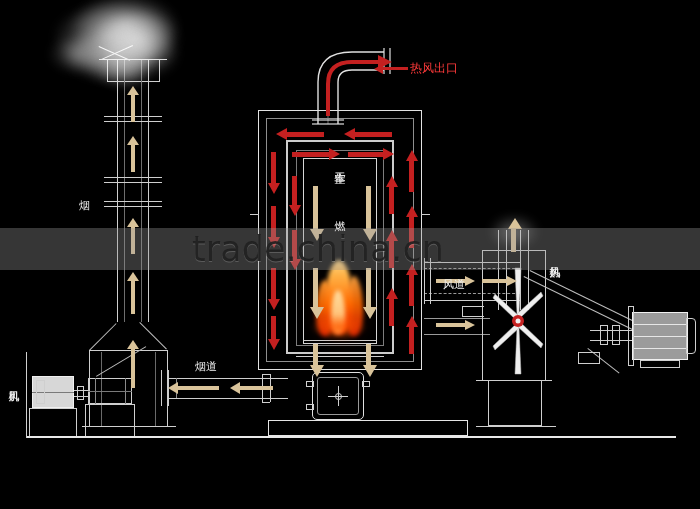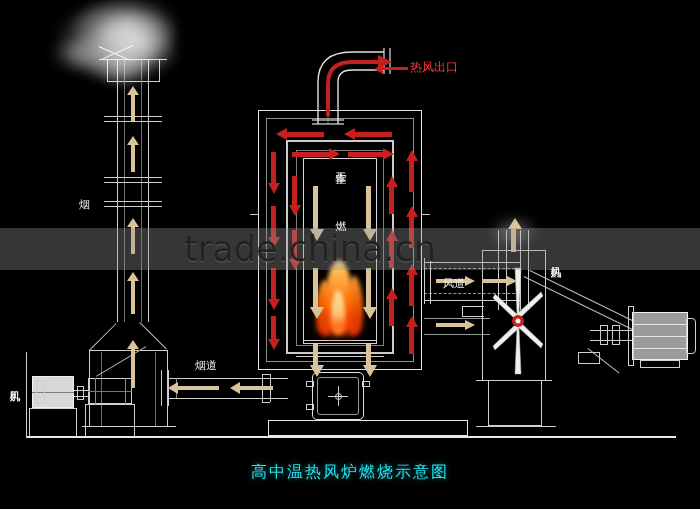--- a/index.html
+++ b/index.html
@@ -18,39 +18,39 @@
   .bottom-band{
     position:absolute;left:0;right:0;bottom:0;height:34px;background:#000;
   }
   
   .wm-band{
     position:absolute;left:0;top:228px;width:700px;height:42px;
     background:rgba(150,150,150,0.36);
     z-index:40;pointer-events:none;
   }
   .wm-text{
-    position:absolute;left:8px;top:226px;width:604px;height:46px;
+    position:absolute;left:16px;top:226px;width:604px;height:46px;
     display:flex;align-items:center;justify-content:center;
     font-size:35px;letter-spacing:0px;
     color:rgba(30,30,30,0.92);
     font-family:"DejaVu Sans","Liberation Sans",sans-serif;
     z-index:41;pointer-events:none;
     text-shadow:0 1px 0 rgba(255,255,255,0.18);
   }
   
   .ln{position:absolute;background:#cfcfcf;}
   .lnh{height:1px;}
   .lnv{width:1px;}
   .lnd{position:absolute;background:#bdbdbd;height:1px;transform-origin:0 0;}
   .box{position:absolute;border:1px solid #cfcfcf;box-sizing:border-box;}
   .boxd{position:absolute;border:1px dashed #9a9a9a;box-sizing:border-box;}
   
   .lab{
     position:absolute;color:#efefef;font-size:11px;line-height:12px;
-    font-family:Liberation Mono, monospace;
+    font-family:Liberation Serif, serif;
     white-space:nowrap;z-index:45;text-align:center;
   }
   .lab.v{writing-mode:vertical-rl;text-orientation:upright;white-space:normal;line-height:13px;}
   .lab.red{color:#ff3a3a;}
   
   .title{
     position:absolute;left:0;top:462px;width:700px;text-align:center;
     color:#22e3f0;font-size:16px;letter-spacing:2px;z-index:46;
     font-family:"DejaVu Sans","Liberation Sans",sans-serif;
     text-shadow:0 0 6px rgba(34,227,240,0.55);
@@ -452,15 +452,14 @@
     <div class="box" style="left:578px;top:352px;width:22px;height:12px;"></div>
   </div>
 
   <div class="ln lnh" style="left:26px;top:436px;width:650px;height:2px;background:#e8e8e8;"></div>
   <div class="ln lnv" style="left:26px;top:352px;height:86px;"></div>
 
   <div class="wm-band"></div>
   <div class="wm-text">trade.china.cn</div>
 
   <div class="bottom-band"></div>
-  <div class="title">高中温热风炉燃烧示意图</div>
 
 </div>
 
 </body></html>

